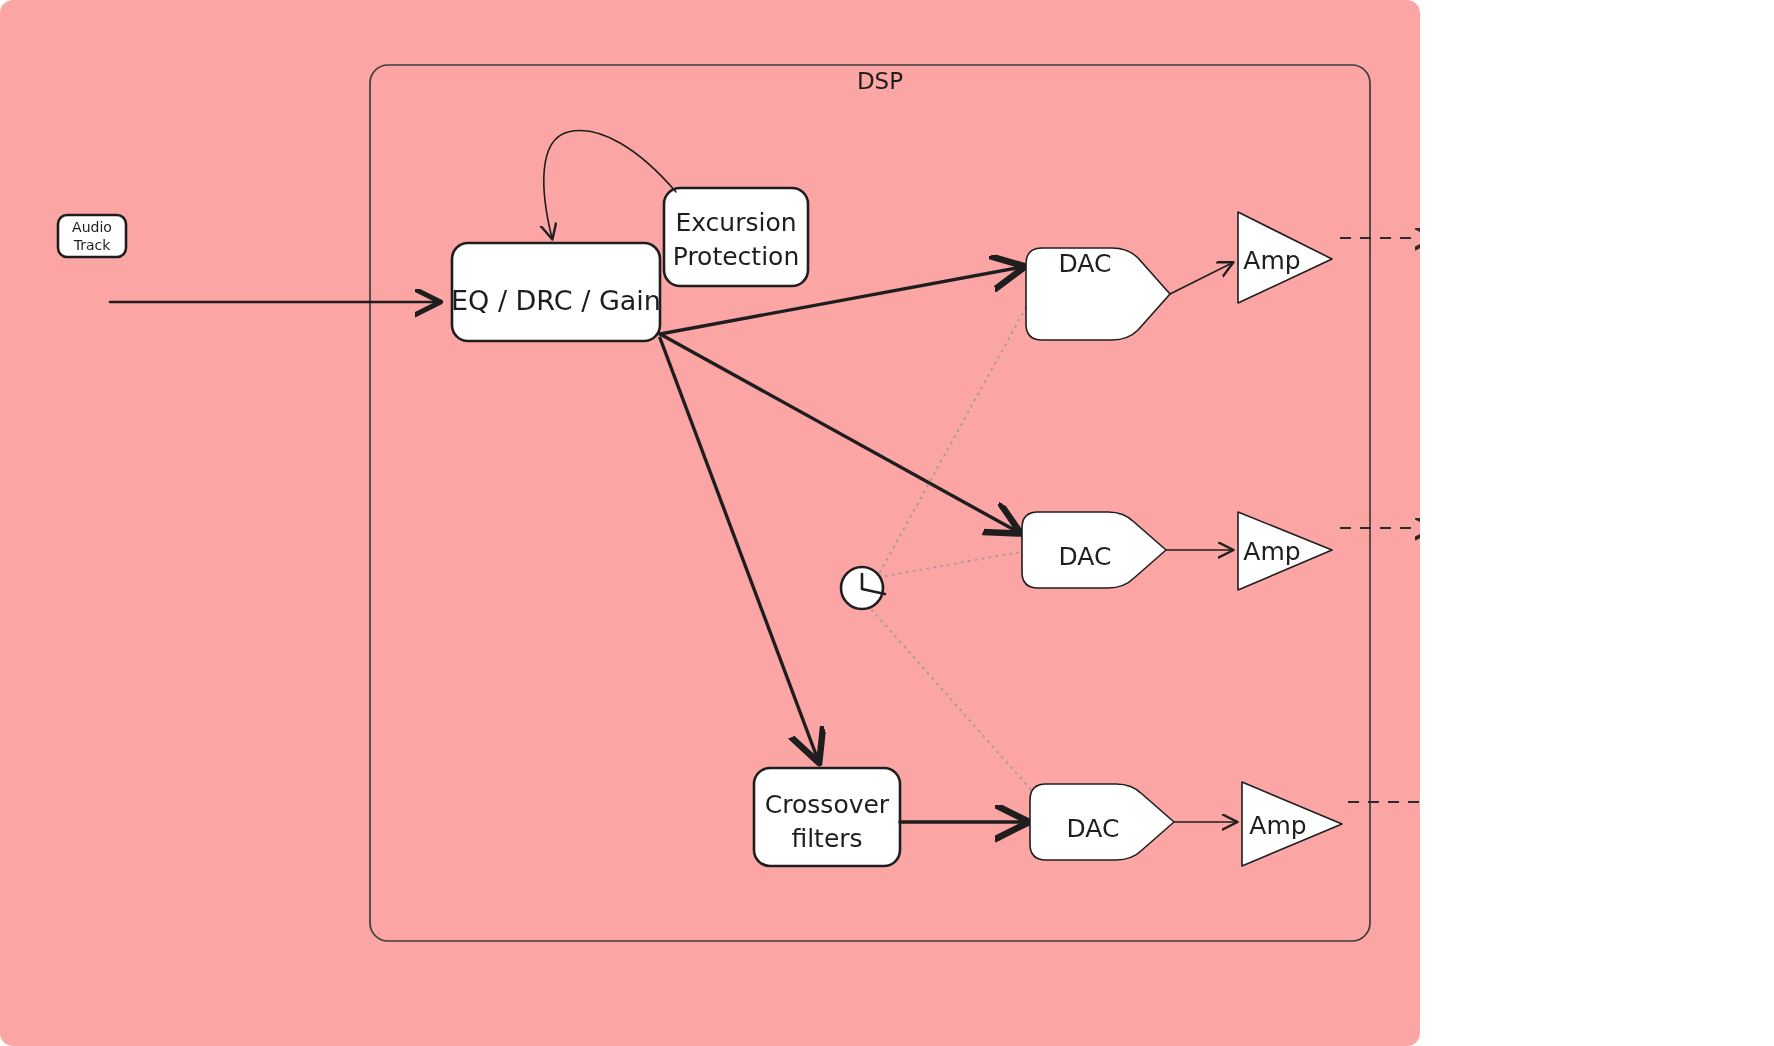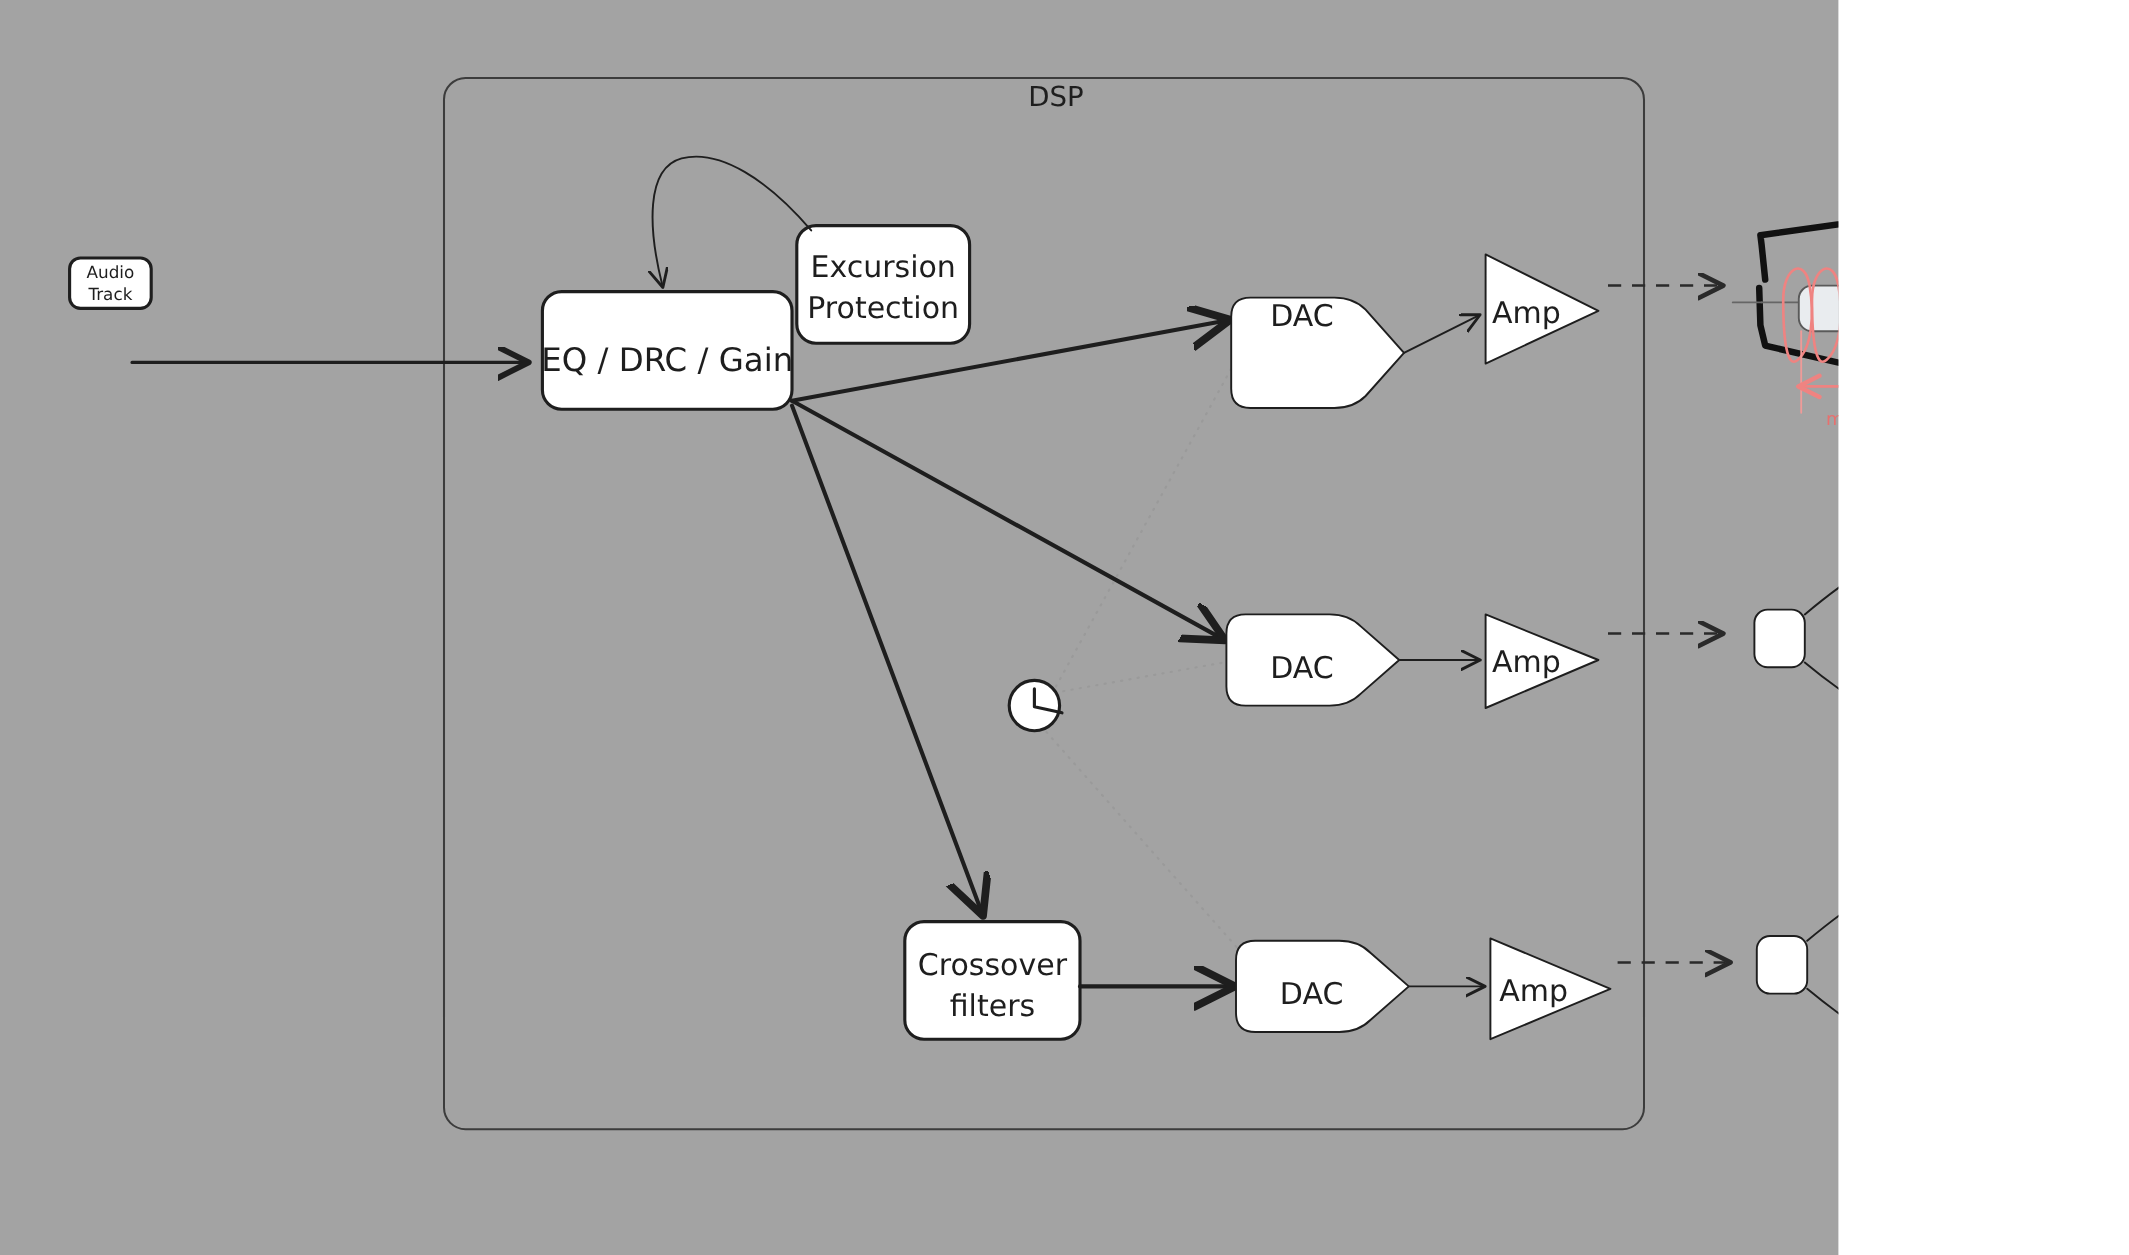--- a/index.html
+++ b/index.html
@@ -5,24 +5,25 @@
   html, body {
     margin: 0;
     padding: 0;
     background: #ffffff;
   }
   body {
     font-family: "DejaVu Sans", sans-serif;
   }
   #canvas {
     position: relative;
-    width: 1532px;
+    width: 1420px;
     height: 1046px;
-    background: #a3a3a3;
+    background: #fca5a5;
     overflow: hidden;
+    border-radius: 13px;
   }
   svg.layer {
     position: absolute;
     left: 0;
     top: 0;
     width: 1774px;
     height: 1046px;
   }
   .node-text {
     font-family: "DejaVu Sans", sans-serif;

